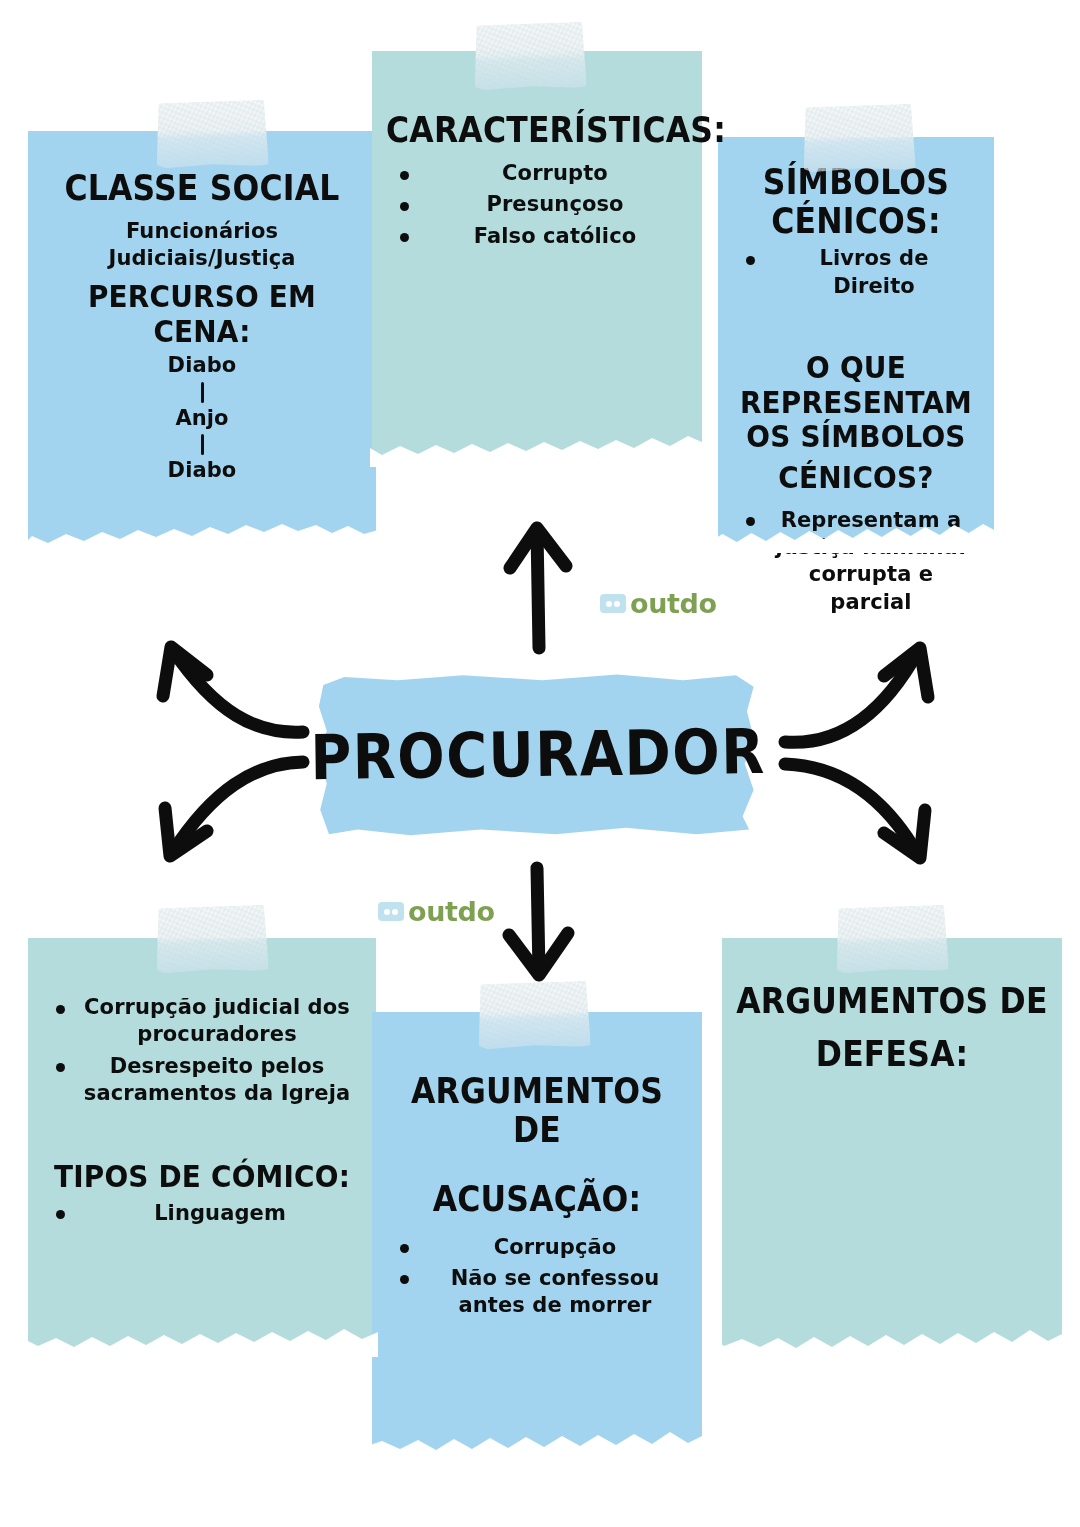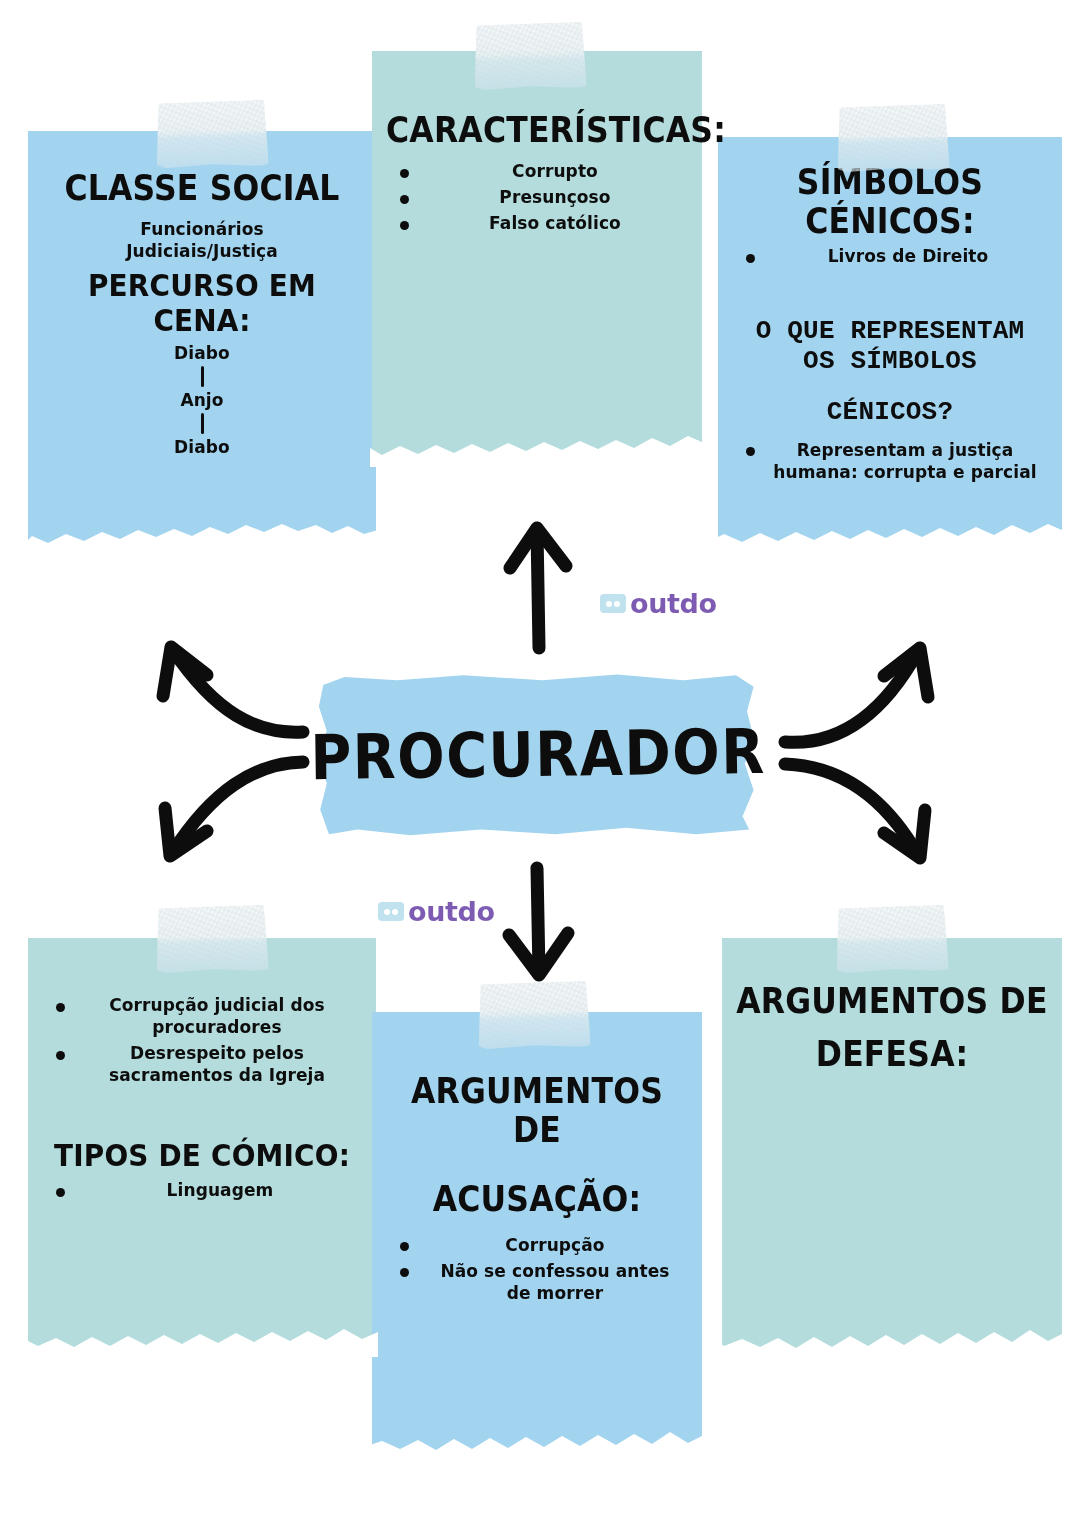--- a/index.html
+++ b/index.html
@@ -72,26 +72,26 @@
   
   .h-title {
     font-family: "DejaVu Sans Condensed", "Liberation Sans Narrow", "Liberation Sans", sans-serif;
     font-weight: 700;
     letter-spacing: 0.2px;
     line-height: 1.12;
     margin: 0;
   }
   .h-big   { font-size: 35px; }
   .h-med   { font-size: 31px; }
-  .h-small { font-size: 26px; font-family: Liberation Mono, monospace; }
+  .h-small { font-size: 31px; }
 
   .body-txt {
     font-family: "DejaVu Sans", sans-serif;
     font-weight: 700;
-    font-size: 17px;
+    font-size: 21px;
     line-height: 1.30;
     letter-spacing: 0.1px;
   }
 
   ul.bullets {
     list-style: none;
     margin: 10px 0 0 0;
     padding: 0;
     text-align: center;
   }
@@ -191,21 +191,21 @@
     width: 6px; height: 6px;
     border-radius: 50%;
     background: #ffffff;
     display: block;
   }
   .watermark .mark-text {
     font-family: "DejaVu Sans", sans-serif;
     font-weight: 700;
     font-size: 27px;
     letter-spacing: -0.4px;
-    color: #4c1d95;
+    color: #4d7c0f;
   }
 </style>
 </head>
 <body>
 
 <div id="page">
 
   <div class="card blue" style="left:28px; top:131px; width:348px; height:424px;">
     <div class="paper"></div>
     <div class="tape" style="left:53%;"></div>
@@ -258,35 +258,35 @@
     </div>
     <div class="torn">
       <svg viewBox="0 0 334 40" preserveAspectRatio="none">
         <path d="M0,40 L334,40 L334,16 L318,9 L300,19 L282,11 L264,21 L246,13 L228,22
                  L210,14 L192,23 L174,15 L156,24 L138,16 L120,25 L102,17 L84,26
                  L66,18 L48,27 L30,19 L12,28 L0,21 Z" fill="#ffffff"></path>
       </svg>
     </div>
   </div>
 
-  <div class="card blue" style="left:718px; top:137px; width:344px; height:415px;">
+  <div class="card blue" style="left:718px; top:137px; width:276px; height:415px;">
     <div class="paper"></div>
     <div class="tape" style="left:51%; top:-32px;"></div>
     <div class="content">
       <div style="height:26px"></div>
       <div class="h-title h-big">SÍMBOLOS CÉNICOS:</div>
       <ul class="bullets body-txt" style="margin-top:4px;">
         <li>
           <span class="dot"></span>
           <span>Livros de Direito</span>
         </li>
       </ul>
       <div style="height:46px"></div>
       <div class="h-title h-small">O QUE REPRESENTAM OS SÍMBOLOS</div>
-      <div class="h-title h-small" style="margin-top:22px;">CÉNICOS?</div>
+      <div class="h-title h-small" style="margin-top:6px;">CÉNICOS?</div>
       <ul class="bullets body-txt wide" style="margin-top:12px;text-align:center;">
         <li>
           <span class="dot"></span>
           <span>Representam a justiça humana: corrupta e parcial</span>
         </li>
       </ul>
     </div>
     <div class="torn">
       <svg viewBox="0 0 348 40" preserveAspectRatio="none">
         <path d="M0,40 L348,40 L348,18 L332,11 L314,20 L296,12 L278,22 L260,14 L242,23

